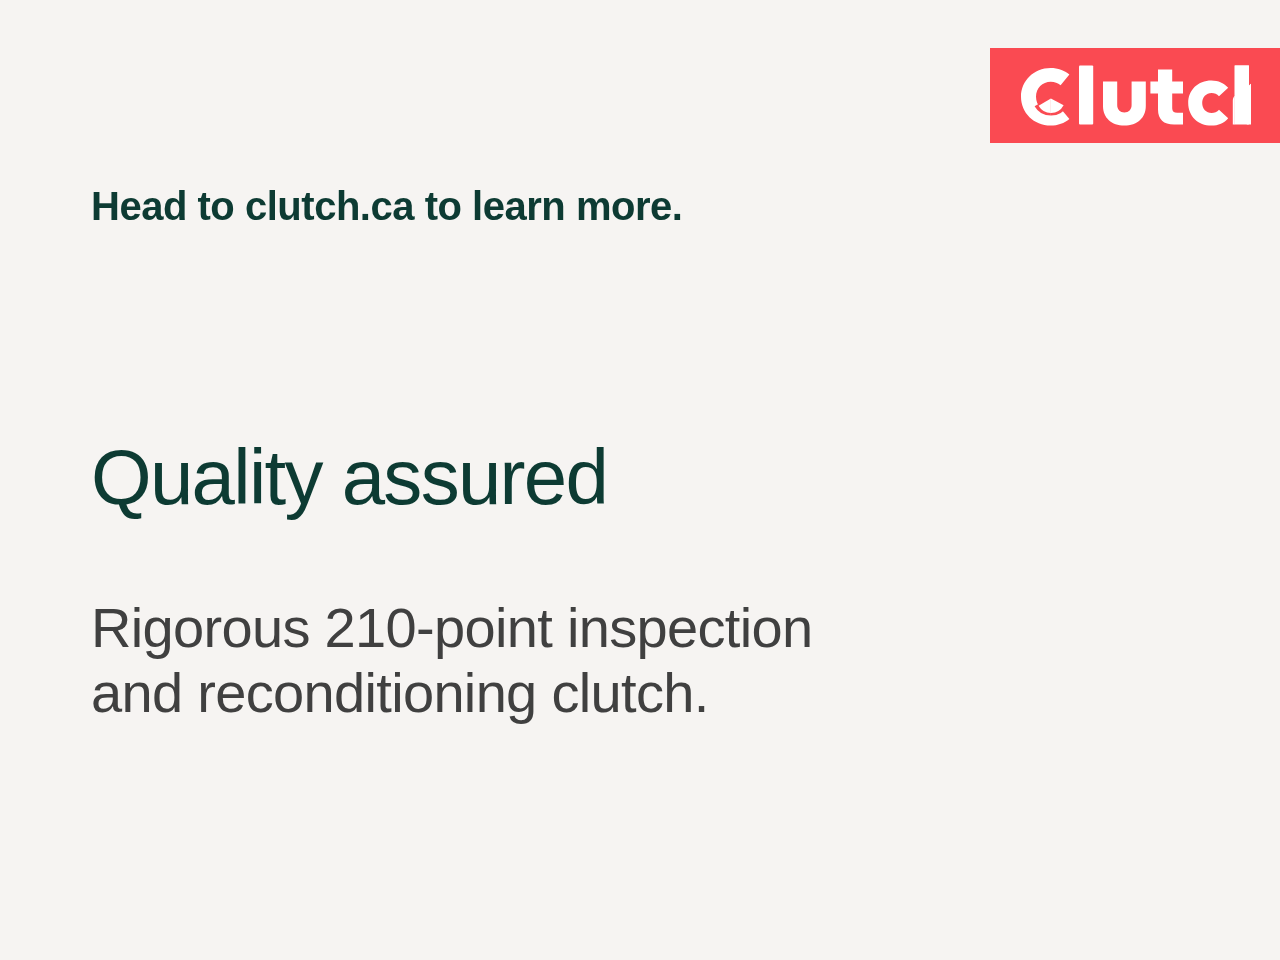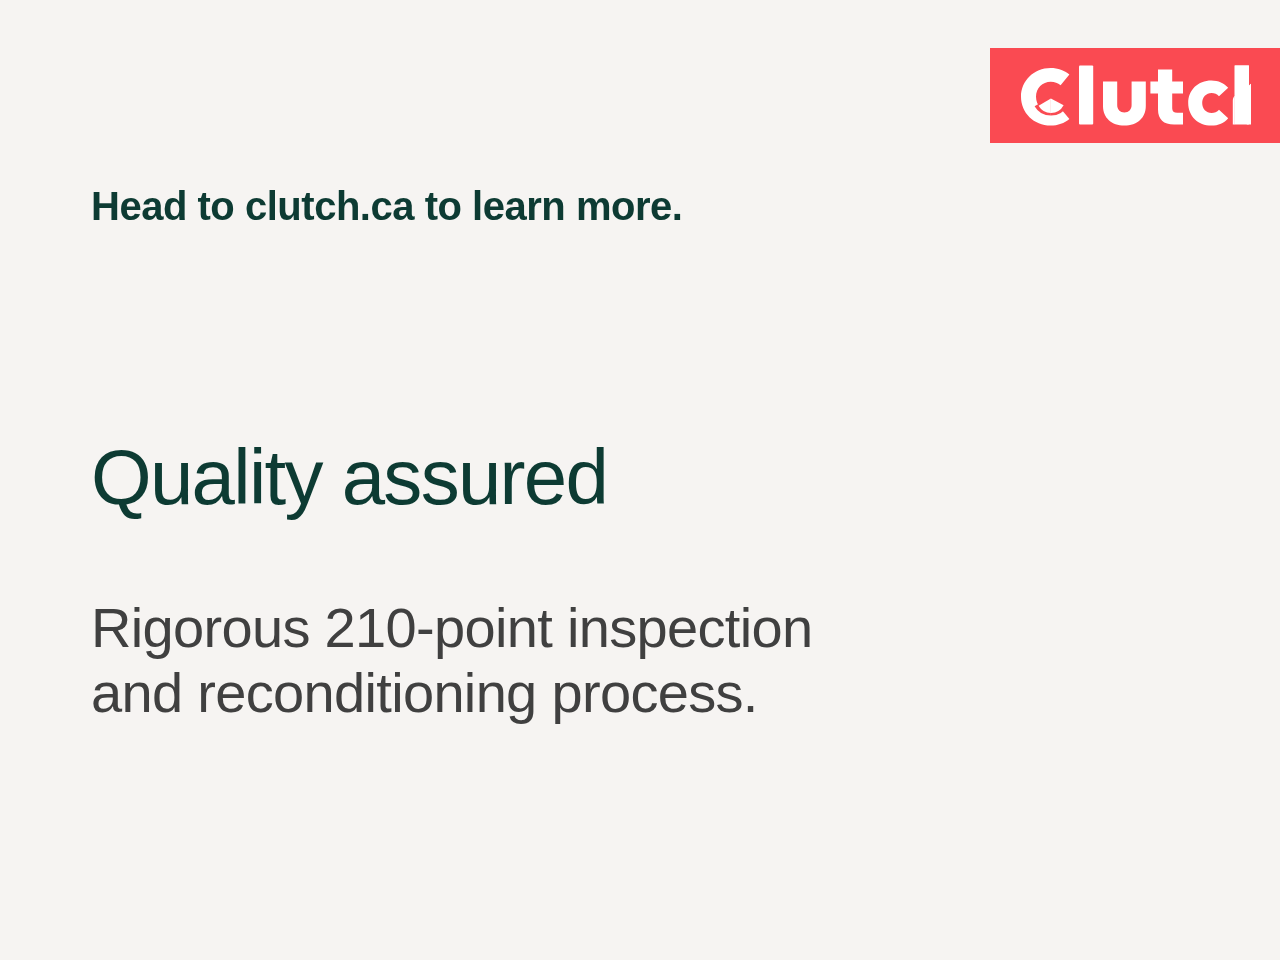--- a/index.html
+++ b/index.html
@@ -108,16 +108,16 @@
       <path fill="#ffffff" d="M229.8,35.6 C230.0,31.4 232.8,28.8 236.8,28.8 C241.0,28.8 243.8,31.6 243.8,36.2 L243.8,59.5 L258.0,59.5 L258.0,33.4 C258.0,22.6 251.6,15.4 241.8,15.4 C236.6,15.4 232.4,17.4 229.8,21.0 Z"></path>
     </svg>
   </div>
 
   <div class="eyebrow">Head to clutch.ca to learn more.</div>
 
   <div class="headline">Quality assured</div>
 
   <div class="subcopy">
     <span class="subcopy-line">Rigorous 210-point inspection</span>
-    <span class="subcopy-line">and reconditioning process.</span>
+    <span class="subcopy-line">and reconditioning clutch.</span>
   </div>
 
 </div>
 
 </body></html>

